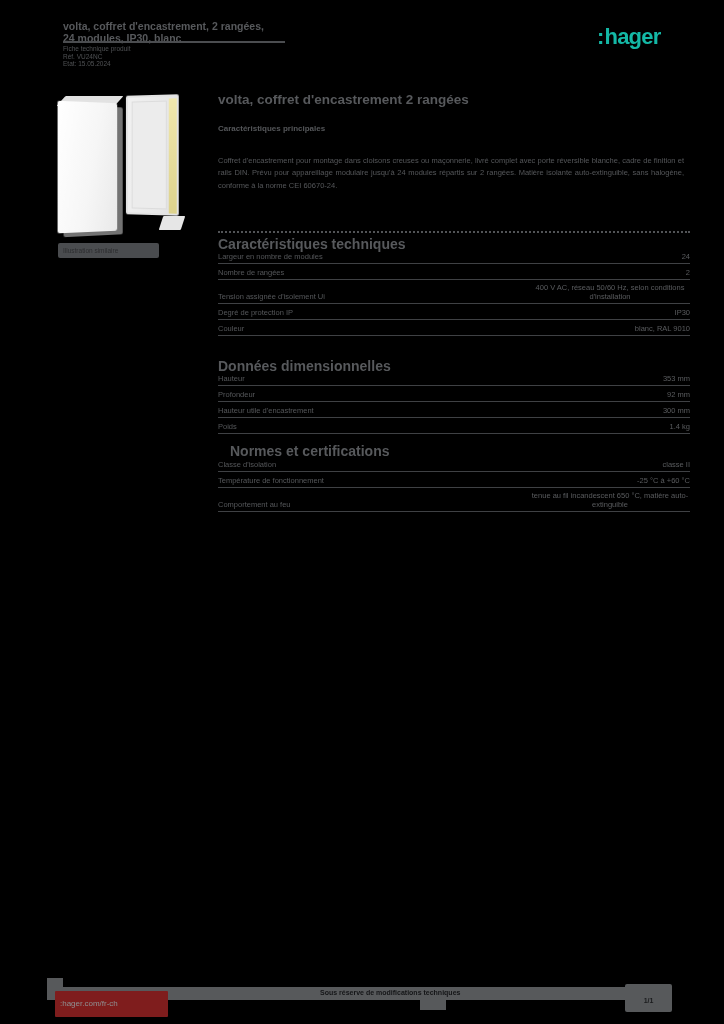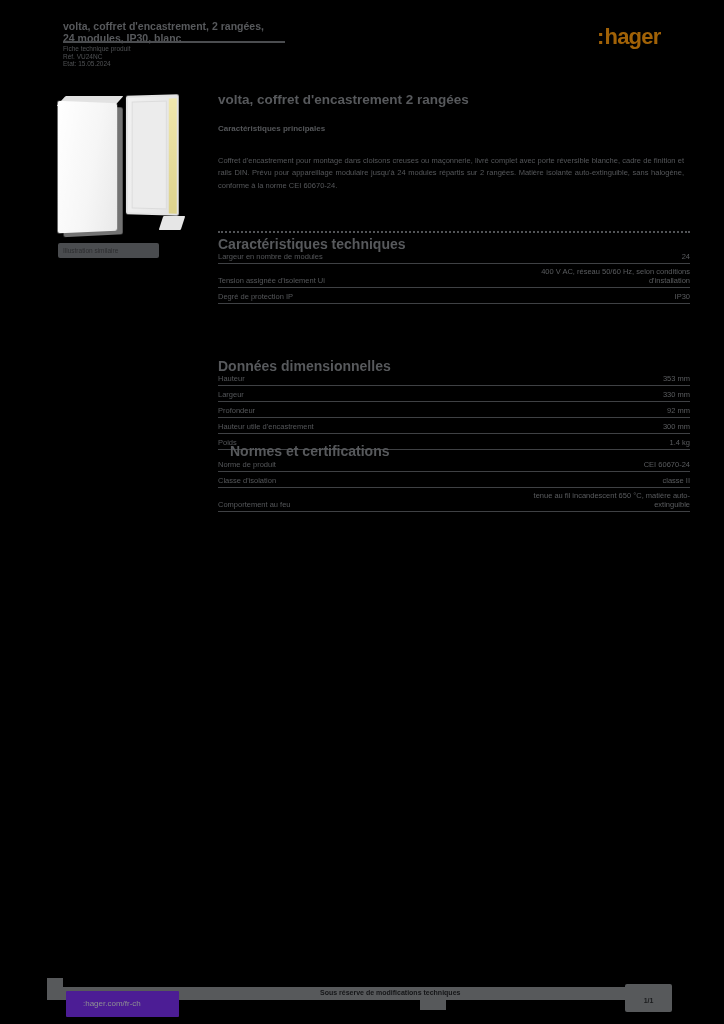--- a/index.html
+++ b/index.html
@@ -12,21 +12,21 @@
   
   .hdr-title { position:absolute; left:63px; color:#57595c; font-weight:bold;
     font-size:10.5px; line-height:12px; white-space:nowrap; }
   .hdr-t1 { top:20px; }
   .hdr-t2 { top:32px; }
   .hdr-rule { position:absolute; left:63px; top:41px; width:222px; height:2px; background:#4b4d50; }
   .hdr-meta { position:absolute; left:63px; color:#505255; font-size:6.5px; line-height:7.5px; white-space:nowrap; }
   .hdr-m1 { top:45px; } .hdr-m2 { top:53px; } .hdr-m3 { top:60px; }
   
   .logo { position:absolute; left:597px; top:24px; width:70px; height:26px;
-    font-weight:bold; font-size:22px; letter-spacing:-0.8px; color:#a16207; line-height:26px; }
+    font-weight:bold; font-size:22px; letter-spacing:-0.8px; color:#14b8a6; line-height:26px; }
   .logo .dots { font-size:22px; margin-right:1px; }
   
   .photo { position:absolute; left:57px; top:90px; width:130px; height:150px; }
   .box-cover { position:absolute; left:0px; top:12px; width:62px; height:130px;
     background:linear-gradient(100deg,#ffffff 0%,#f6f6f6 55%,#e9e9e9 100%);
     border-radius:2px; transform:perspective(420px) rotateY(16deg);
     box-shadow:6px 4px 0 rgba(210,210,210,0.55); }
   .box-cover-top { position:absolute; left:4px; top:6px; width:58px; height:10px;
     background:#e2e2e2; transform:skewX(-42deg); border-radius:1px; }
   .box-base { position:absolute; left:68px; top:5px; width:54px; height:120px;
@@ -50,29 +50,29 @@
     color:#55575a; white-space:nowrap;text-align:right; }
   .prod-desc { position:absolute; top:155px; left:0; width:466px; font-size:7.5px;
     line-height:12.4px; color:#55575a; text-align:justify; }
   .divider-dotted { position:absolute; top:231px; left:0; width:472px; height:0;
     border-top:2px dotted #525457; }
   .sec-title { position:absolute; left:0; font-size:14px; font-weight:bold; color:#57595c; white-space:nowrap; }
   .sec { position:absolute; left:0; width:472px; }
   .row { display:flex; justify-content:space-between; align-items:flex-end;
     border-bottom:1px solid #3f4144; padding:3px 0 2px 0; min-height:16px; }
   .row .lbl { font-size:7.5px; color:#55575a; max-width:300px; }
-  .row .val { font-size:7.5px; color:#5a5c5f; text-align:right; max-width:160px; }
+  .row .val { font-size:7.5px; color:#5a5c5f; text-align:center; max-width:160px; }
   .sec1 { top:248px; } .sec1-title { top:236px; }
   .sec2 { top:370px; } .sec2-title { top:358px; }
   .sec3 { top:456px; } .sec3-title { top:443px;padding-left:12px; }
   
   .f-nub { position:absolute; left:47px; top:978px; width:16px; height:9px; background:#57595b; }
   .f-bar { position:absolute; left:47px; top:987px; width:578px; height:13px; background:#57595b; }
-  .f-link-box { position:absolute; left:66px; top:991px; width:113px; height:26px;
-    background:#4c1d95; border-radius:1px;padding-left:12px; }
+  .f-link-box { position:absolute; left:55px; top:991px; width:113px; height:26px;
+    background:#7f1d1d; border-radius:1px; }
   .f-link-box span { display:block; font-size:8px; color:#8f9193; line-height:26px;
     padding-left:5px; white-space:nowrap; }
   .f-notice { position:absolute; left:320px; top:989px; font-size:7px; font-weight:bold;
     color:#141517; white-space:nowrap; }
   .f-tab { position:absolute; left:420px; top:1000px; width:26px; height:10px; background:#57595b; }
   .f-page { position:absolute; left:625px; top:984px; width:47px; height:28px;
     background:#57595b; border-radius:2px; text-align:center; }
   .f-page span { font-size:7px; font-weight:bold; color:#1a1b1d; line-height:34px; }
 </style>
 </head>
@@ -106,62 +106,66 @@
     <div class="prod-desc">Coffret d'encastrement pour montage dans cloisons creuses ou maçonnerie, livré complet avec porte réversible blanche, cadre de finition et rails DIN. Prévu pour appareillage modulaire jusqu'à 24 modules répartis sur 2 rangées. Matière isolante auto-extinguible, sans halogène, conforme à la norme CEI 60670-24.</div>
     <div class="divider-dotted"></div>
 
     <div class="sec-title sec1-title">Caractéristiques techniques</div>
     <div class="sec sec1">
       <div class="row">
         <span class="lbl">Largeur en nombre de modules</span>
         <span class="val">24</span>
       </div>
       <div class="row">
+        <span class="lbl">Nombre de rangées</span>
+        <span class="val">2</span>
+      </div>
+      <div class="row">
         <span class="lbl">Tension assignée d'isolement Ui</span>
         <span class="val">400 V AC, réseau 50/60 Hz, selon conditions d'installation</span>
       </div>
       <div class="row">
         <span class="lbl">Degré de protection IP</span>
         <span class="val">IP30</span>
+      </div>
+      <div class="row">
+        <span class="lbl">Couleur</span>
+        <span class="val">blanc, RAL 9010</span>
       </div>
     </div>
 
     <div class="sec-title sec2-title">Données dimensionnelles</div>
     <div class="sec sec2">
       <div class="row">
         <span class="lbl">Hauteur</span>
         <span class="val">353 mm</span>
-      </div>
-      <div class="row">
-        <span class="lbl">Largeur</span>
-        <span class="val">330 mm</span>
       </div>
       <div class="row">
         <span class="lbl">Profondeur</span>
         <span class="val">92 mm</span>
       </div>
       <div class="row">
         <span class="lbl">Hauteur utile d'encastrement</span>
         <span class="val">300 mm</span>
       </div>
       <div class="row">
         <span class="lbl">Poids</span>
         <span class="val">1.4 kg</span>
       </div>
     </div>
 
     <div class="sec-title sec3-title">Normes et certifications</div>
     <div class="sec sec3">
       <div class="row">
-        <span class="lbl">Norme de produit</span>
-        <span class="val">CEI 60670-24</span>
+        <span class="lbl">Classe d'isolation</span>
+        <span class="val">classe II</span>
       </div>
       <div class="row">
-        <span class="lbl">Classe d'isolation</span>
-        <span class="val">classe II</span>
+        <span class="lbl">Température de fonctionnement</span>
+        <span class="val">-25 °C à +60 °C</span>
       </div>
       <div class="row">
         <span class="lbl">Comportement au feu</span>
         <span class="val">tenue au fil incandescent 650 °C, matière auto-extinguible</span>
       </div>
     </div>
   </div>
 
   <div class="f-nub"></div>
   <div class="f-bar"></div>

